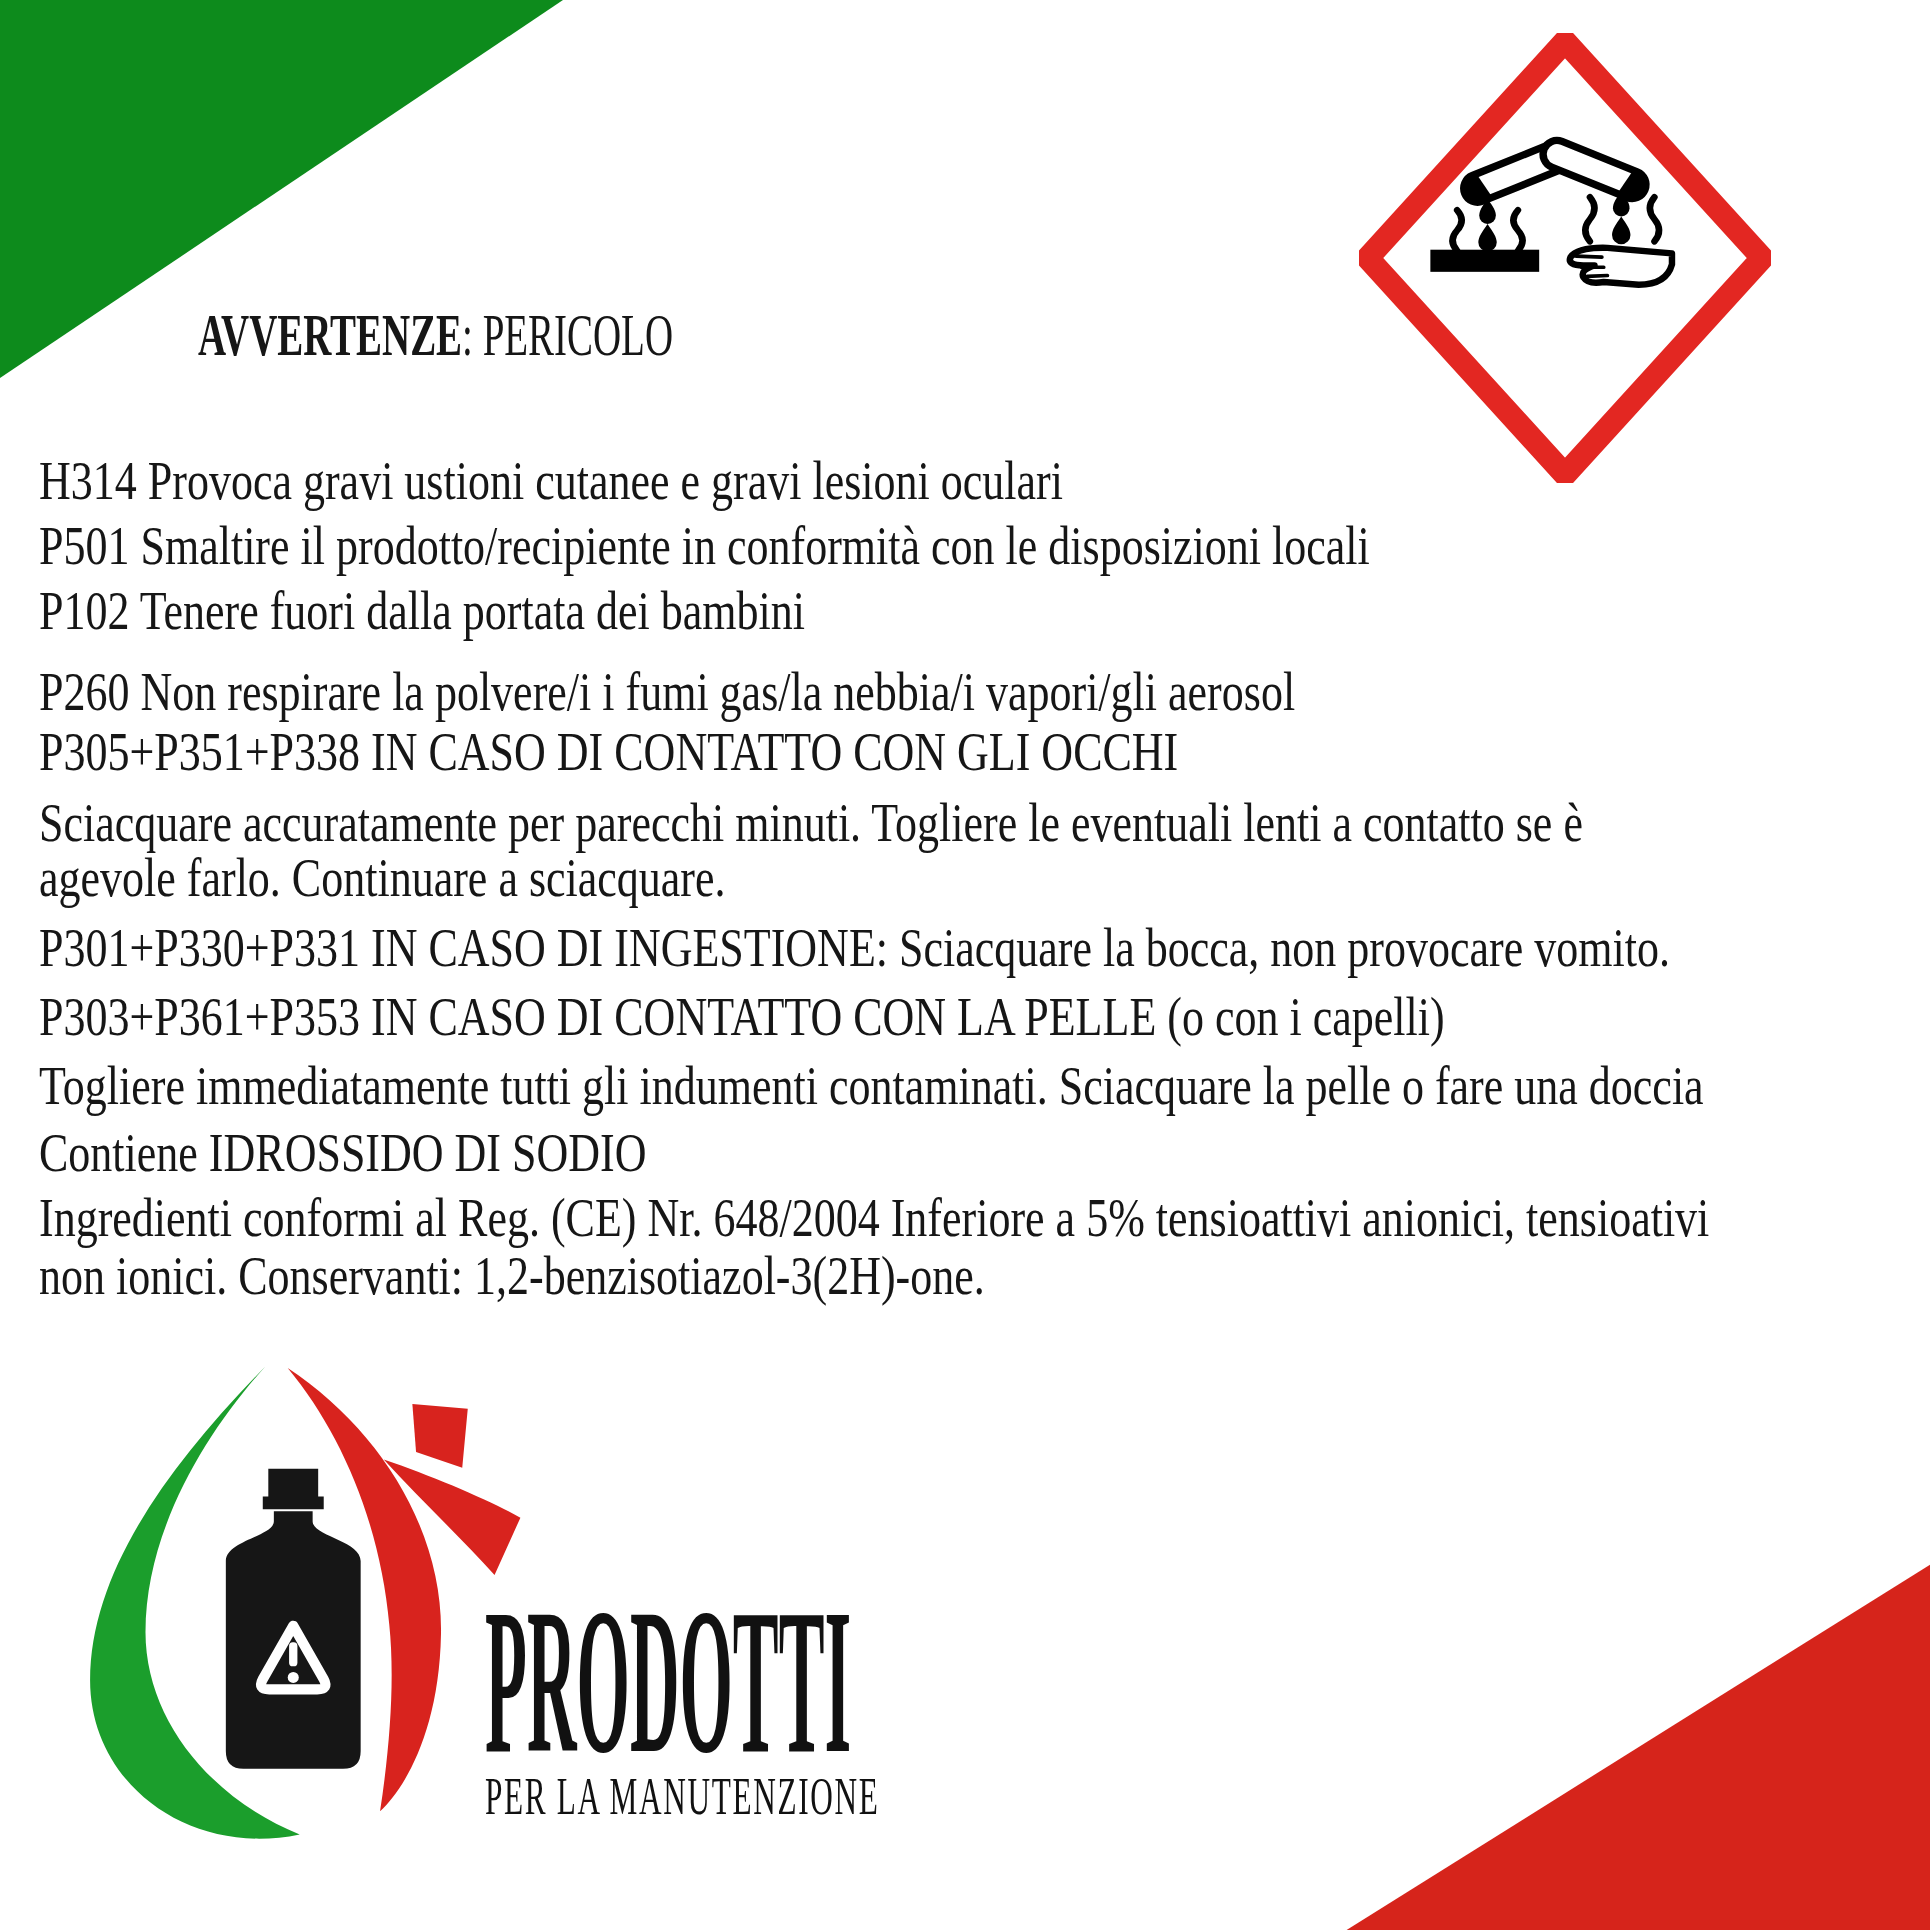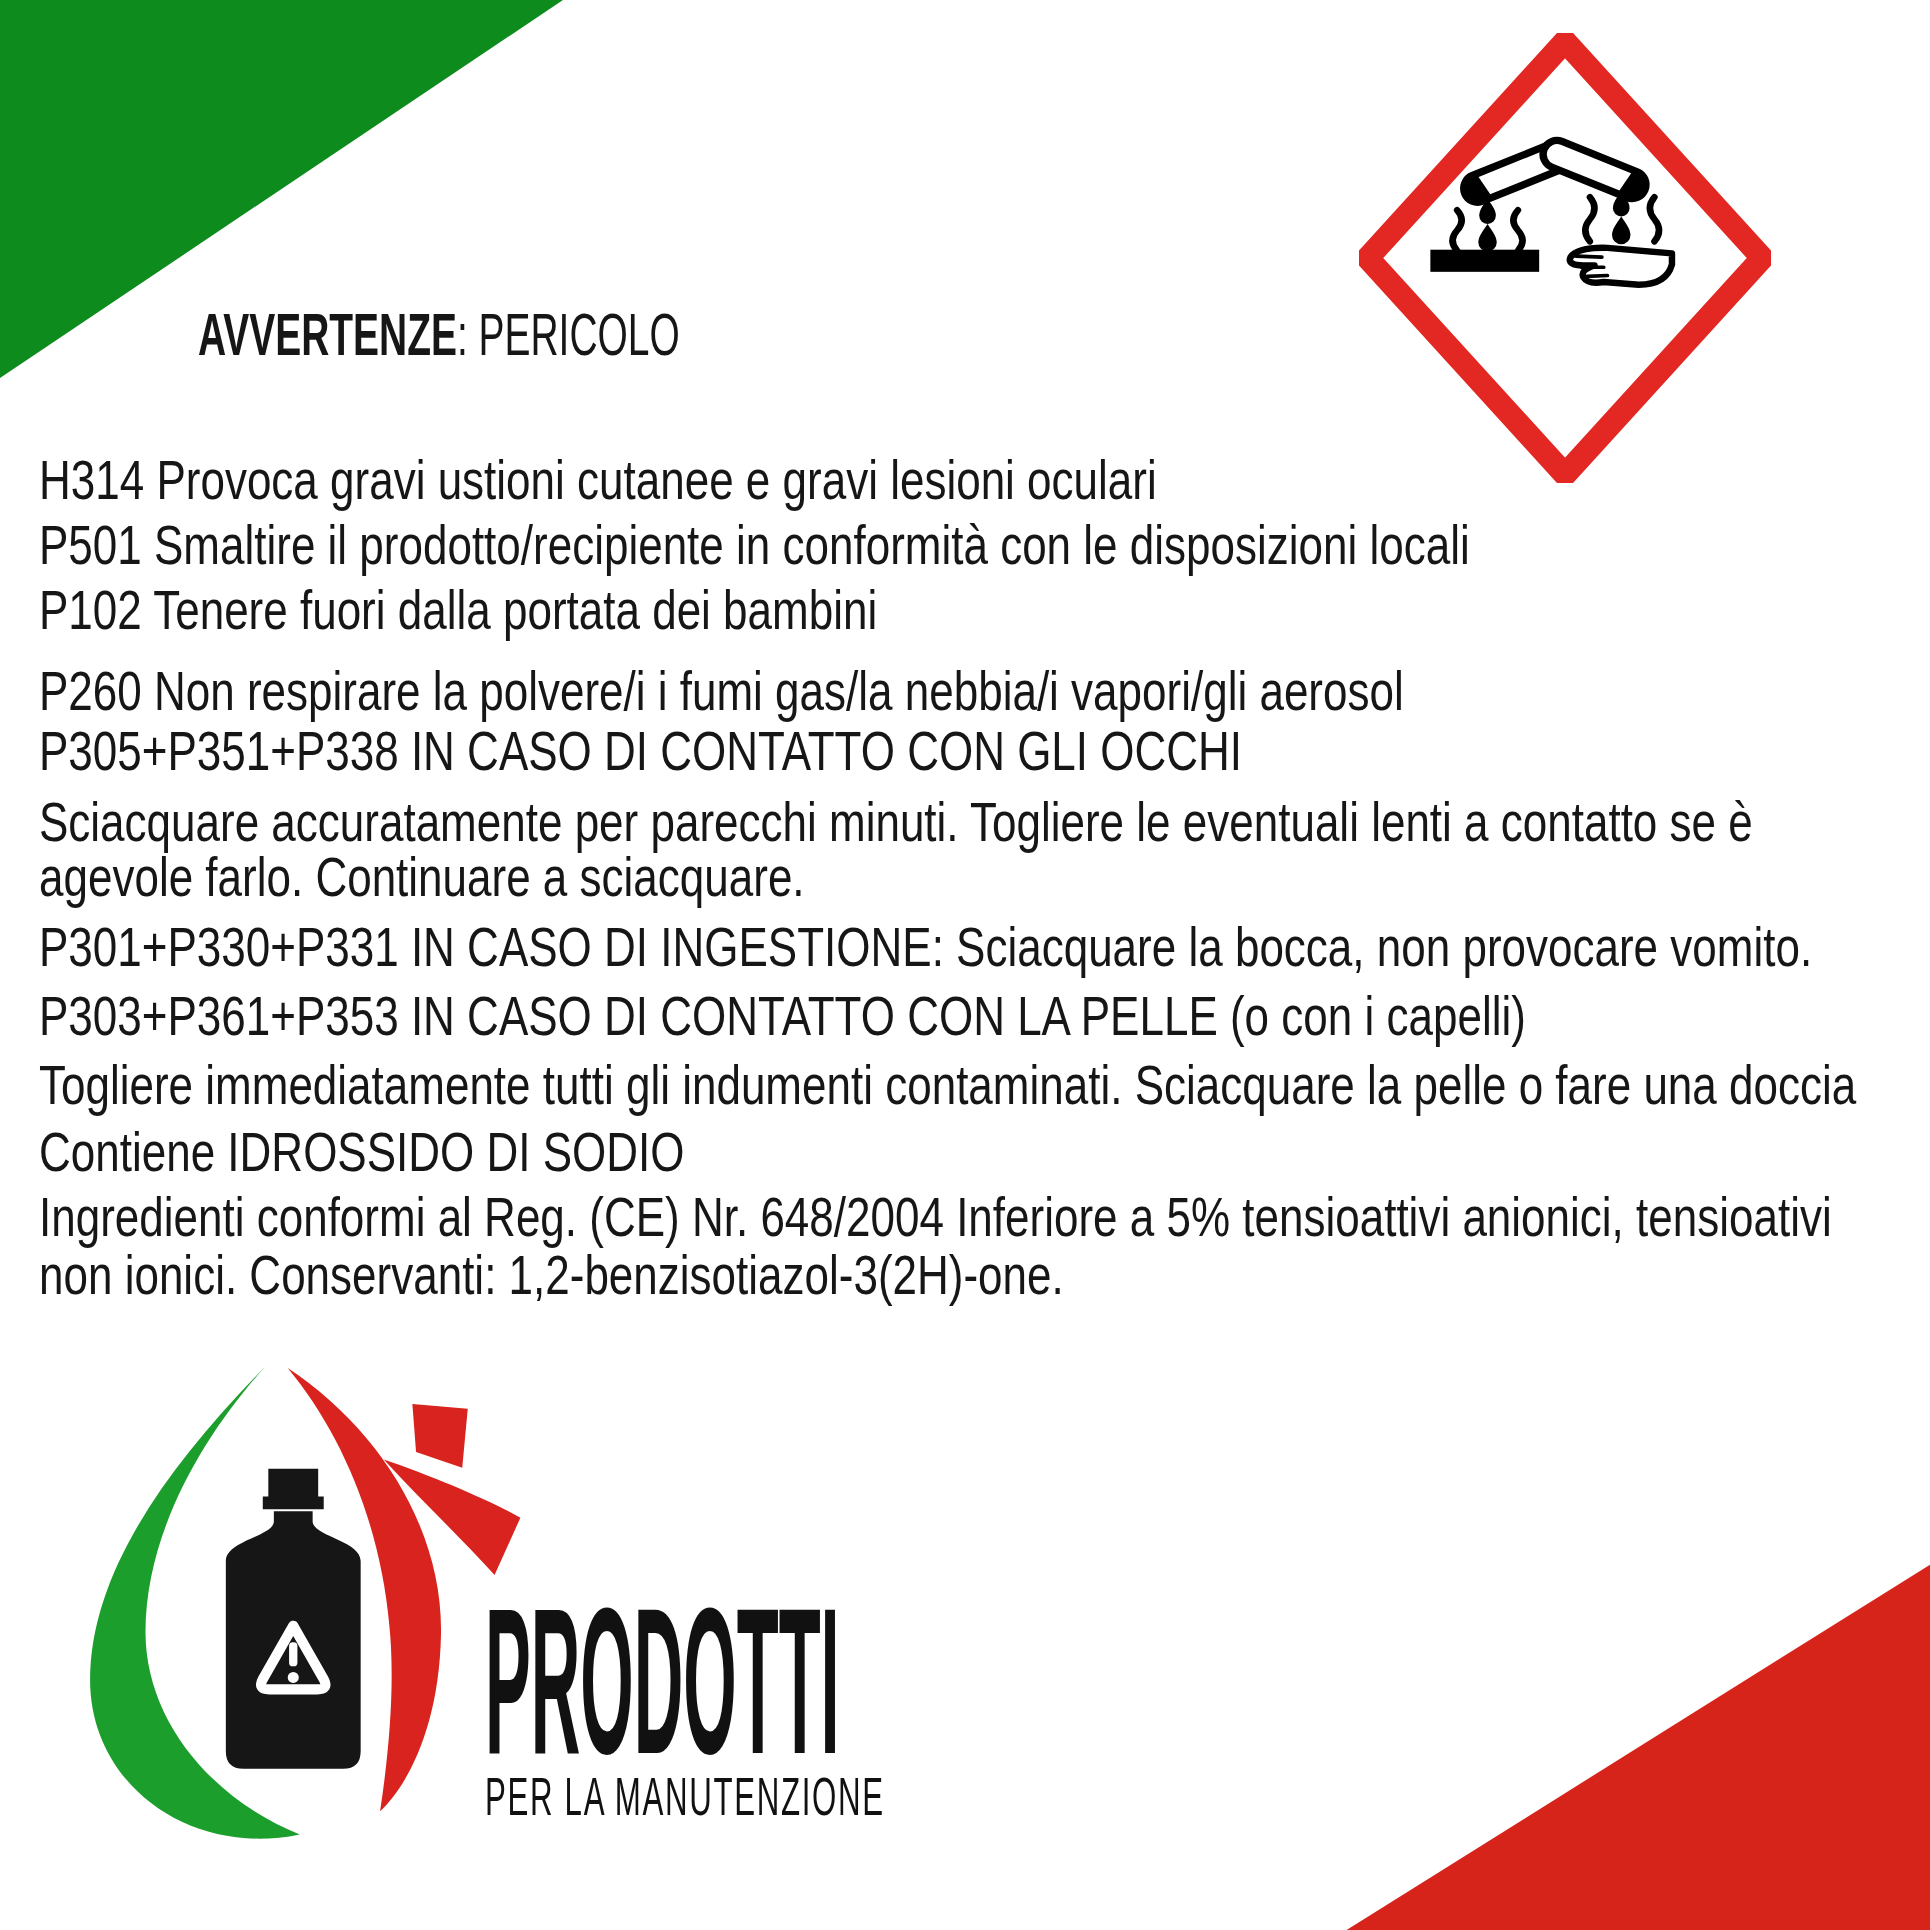--- a/index.html
+++ b/index.html
@@ -1,18 +1,18 @@
 <!DOCTYPE html>
 <html style="--green_corner: #0d8b1c; --red_corner: #d6241b; --red_diamond: #e32722; --logo_green: #1b9e2c; --logo_red: #d8231e; --text: #161616;font-size:14.8px"><head>
 <meta charset="utf-8">
 <style>
   html,body{margin:0;padding:0;background:#ffffff;}
   .canvas{
     position:relative;width:1931px;height:1931px;background:#ffffff;overflow:hidden;
-    font-family:Liberation Sans, sans-serif;color:var(--text,#161616);
+    font-family:Liberation Serif, serif;color:var(--text,#161616);
   }
   .abs{position:absolute;}
   .corner-tl{
     position:absolute;left:0;top:0;width:563px;height:378px;
     background:var(--green_corner,#0d8b1c);
     clip-path:polygon(0 0,100% 0,0 100%);
   }
   .corner-br{
     position:absolute;right:0;bottom:0;width:586px;height:367px;
     background:var(--red_corner,#d6241b);

